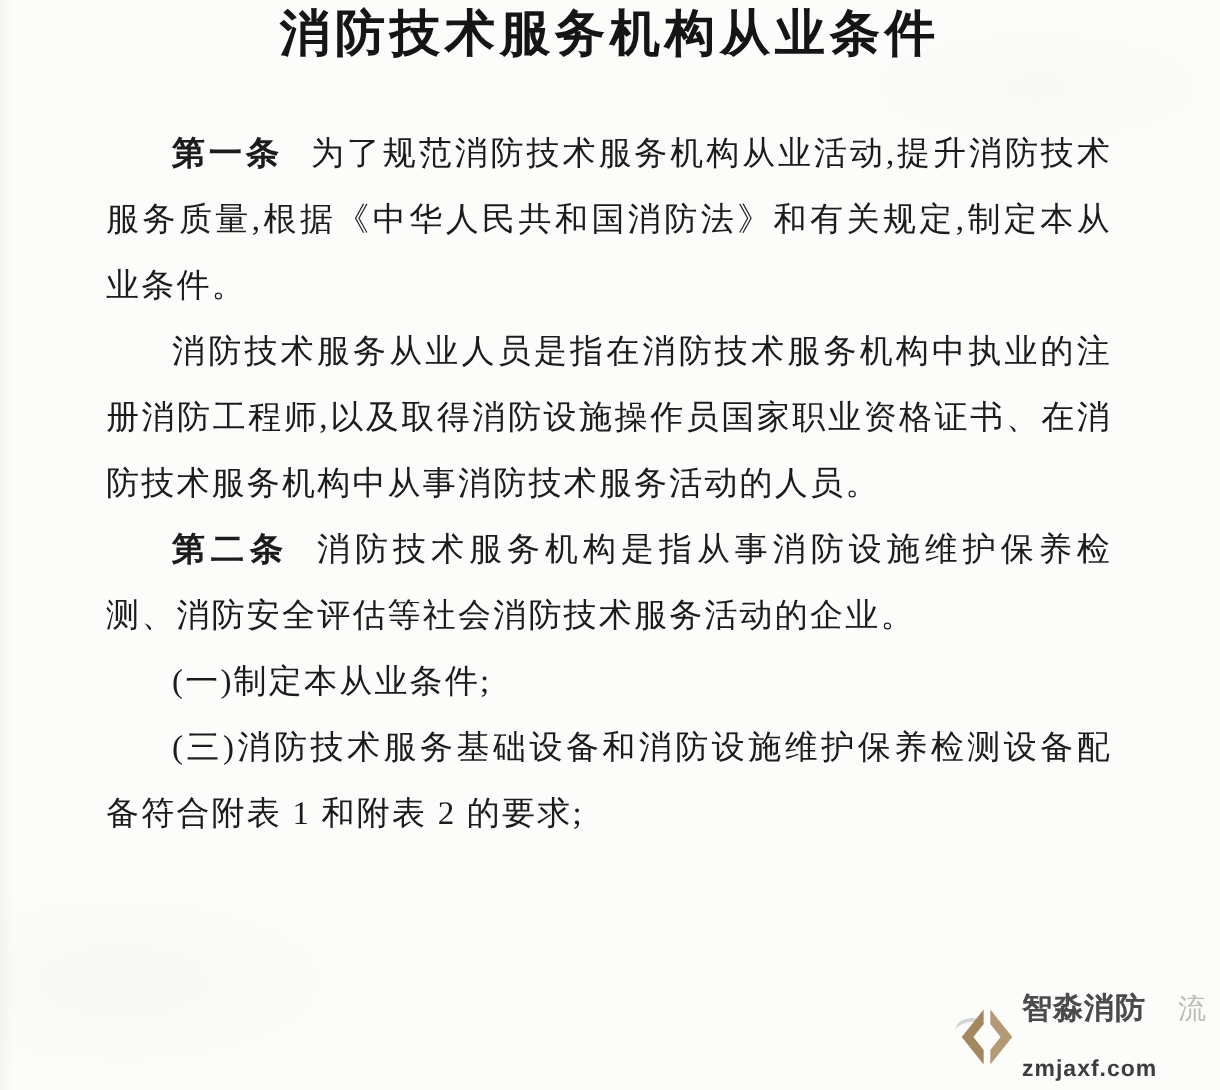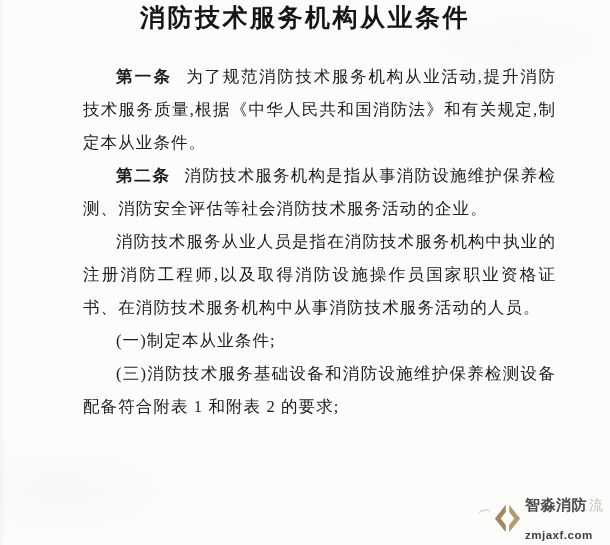--- a/index.html
+++ b/index.html
@@ -29,21 +29,21 @@
     margin-bottom: 24px;
     text-align: center;
     font-size: 25px;
     font-weight: 700;
     letter-spacing: 2.5px;
     line-height: 36px;
     color: #151515;
   }
 
   .doc-body {
-    padding: 0 54px 0 83px;
+    padding: 0 54px 0 53px;
   }
 
   .para {
     font-size: 16.5px;
     line-height: 33px;
     letter-spacing: 1.1px;
     text-align: justify;
     text-indent: 2em;
     word-break: break-all;
   }
@@ -67,21 +67,21 @@
   .wm-logo { display: block; }
 
   .wm-text {
     font-family: "Liberation Sans", "DejaVu Sans", sans-serif;
     line-height: 1;
   }
 
   .wm-brand-line {
     display: flex;
     align-items: baseline;
-    gap: 2px;
+    gap: 16px;
   }
 
   .wm-brand {
     font-size: 15px;
     font-weight: 700;
     color: #4b4b4b;
     letter-spacing: 0.5px;
   }
 
   .wm-suffix {
@@ -112,23 +112,23 @@
 </head>
 <body>
 
 <div class="page">
 
   <h1 class="title">消防技术服务机构从业条件</h1>
 
   <div class="doc-body">
     <p class="para"><b class="label">第一条</b><span>为了规范消防技术服务机构从业活动,提升消防技术服务质量,根据《中华人民共和国消防法》和有关规定,制定本从业条件。</span></p>
 
+    <p class="para"><span>消防技术服务从业人员是指在消防技术服务机构中执业的注册消防工程师,以及取得消防设施操作员国家职业资格证书、在消防技术服务机构中从事消防技术服务活动的人员。</span></p>
+
     <p class="para"><b class="label">第二条</b><span>消防技术服务机构是指从事消防设施维护保养检测、消防安全评估等社会消防技术服务活动的企业。</span></p>
-
-    <p class="para"><span>消防技术服务从业人员是指在消防技术服务机构中执业的注册消防工程师,以及取得消防设施操作员国家职业资格证书、在消防技术服务机构中从事消防技术服务活动的人员。</span></p>
 
 
     <p class="para"><span>(一)制定本从业条件;</span></p>
 
 
     <p class="para"><span>(三)消防技术服务基础设备和消防设施维护保养检测设备配备符合附表 1 和附表 2 的要求;</span></p>
   </div>
 
   <span class="wm-scribble"></span>
 

